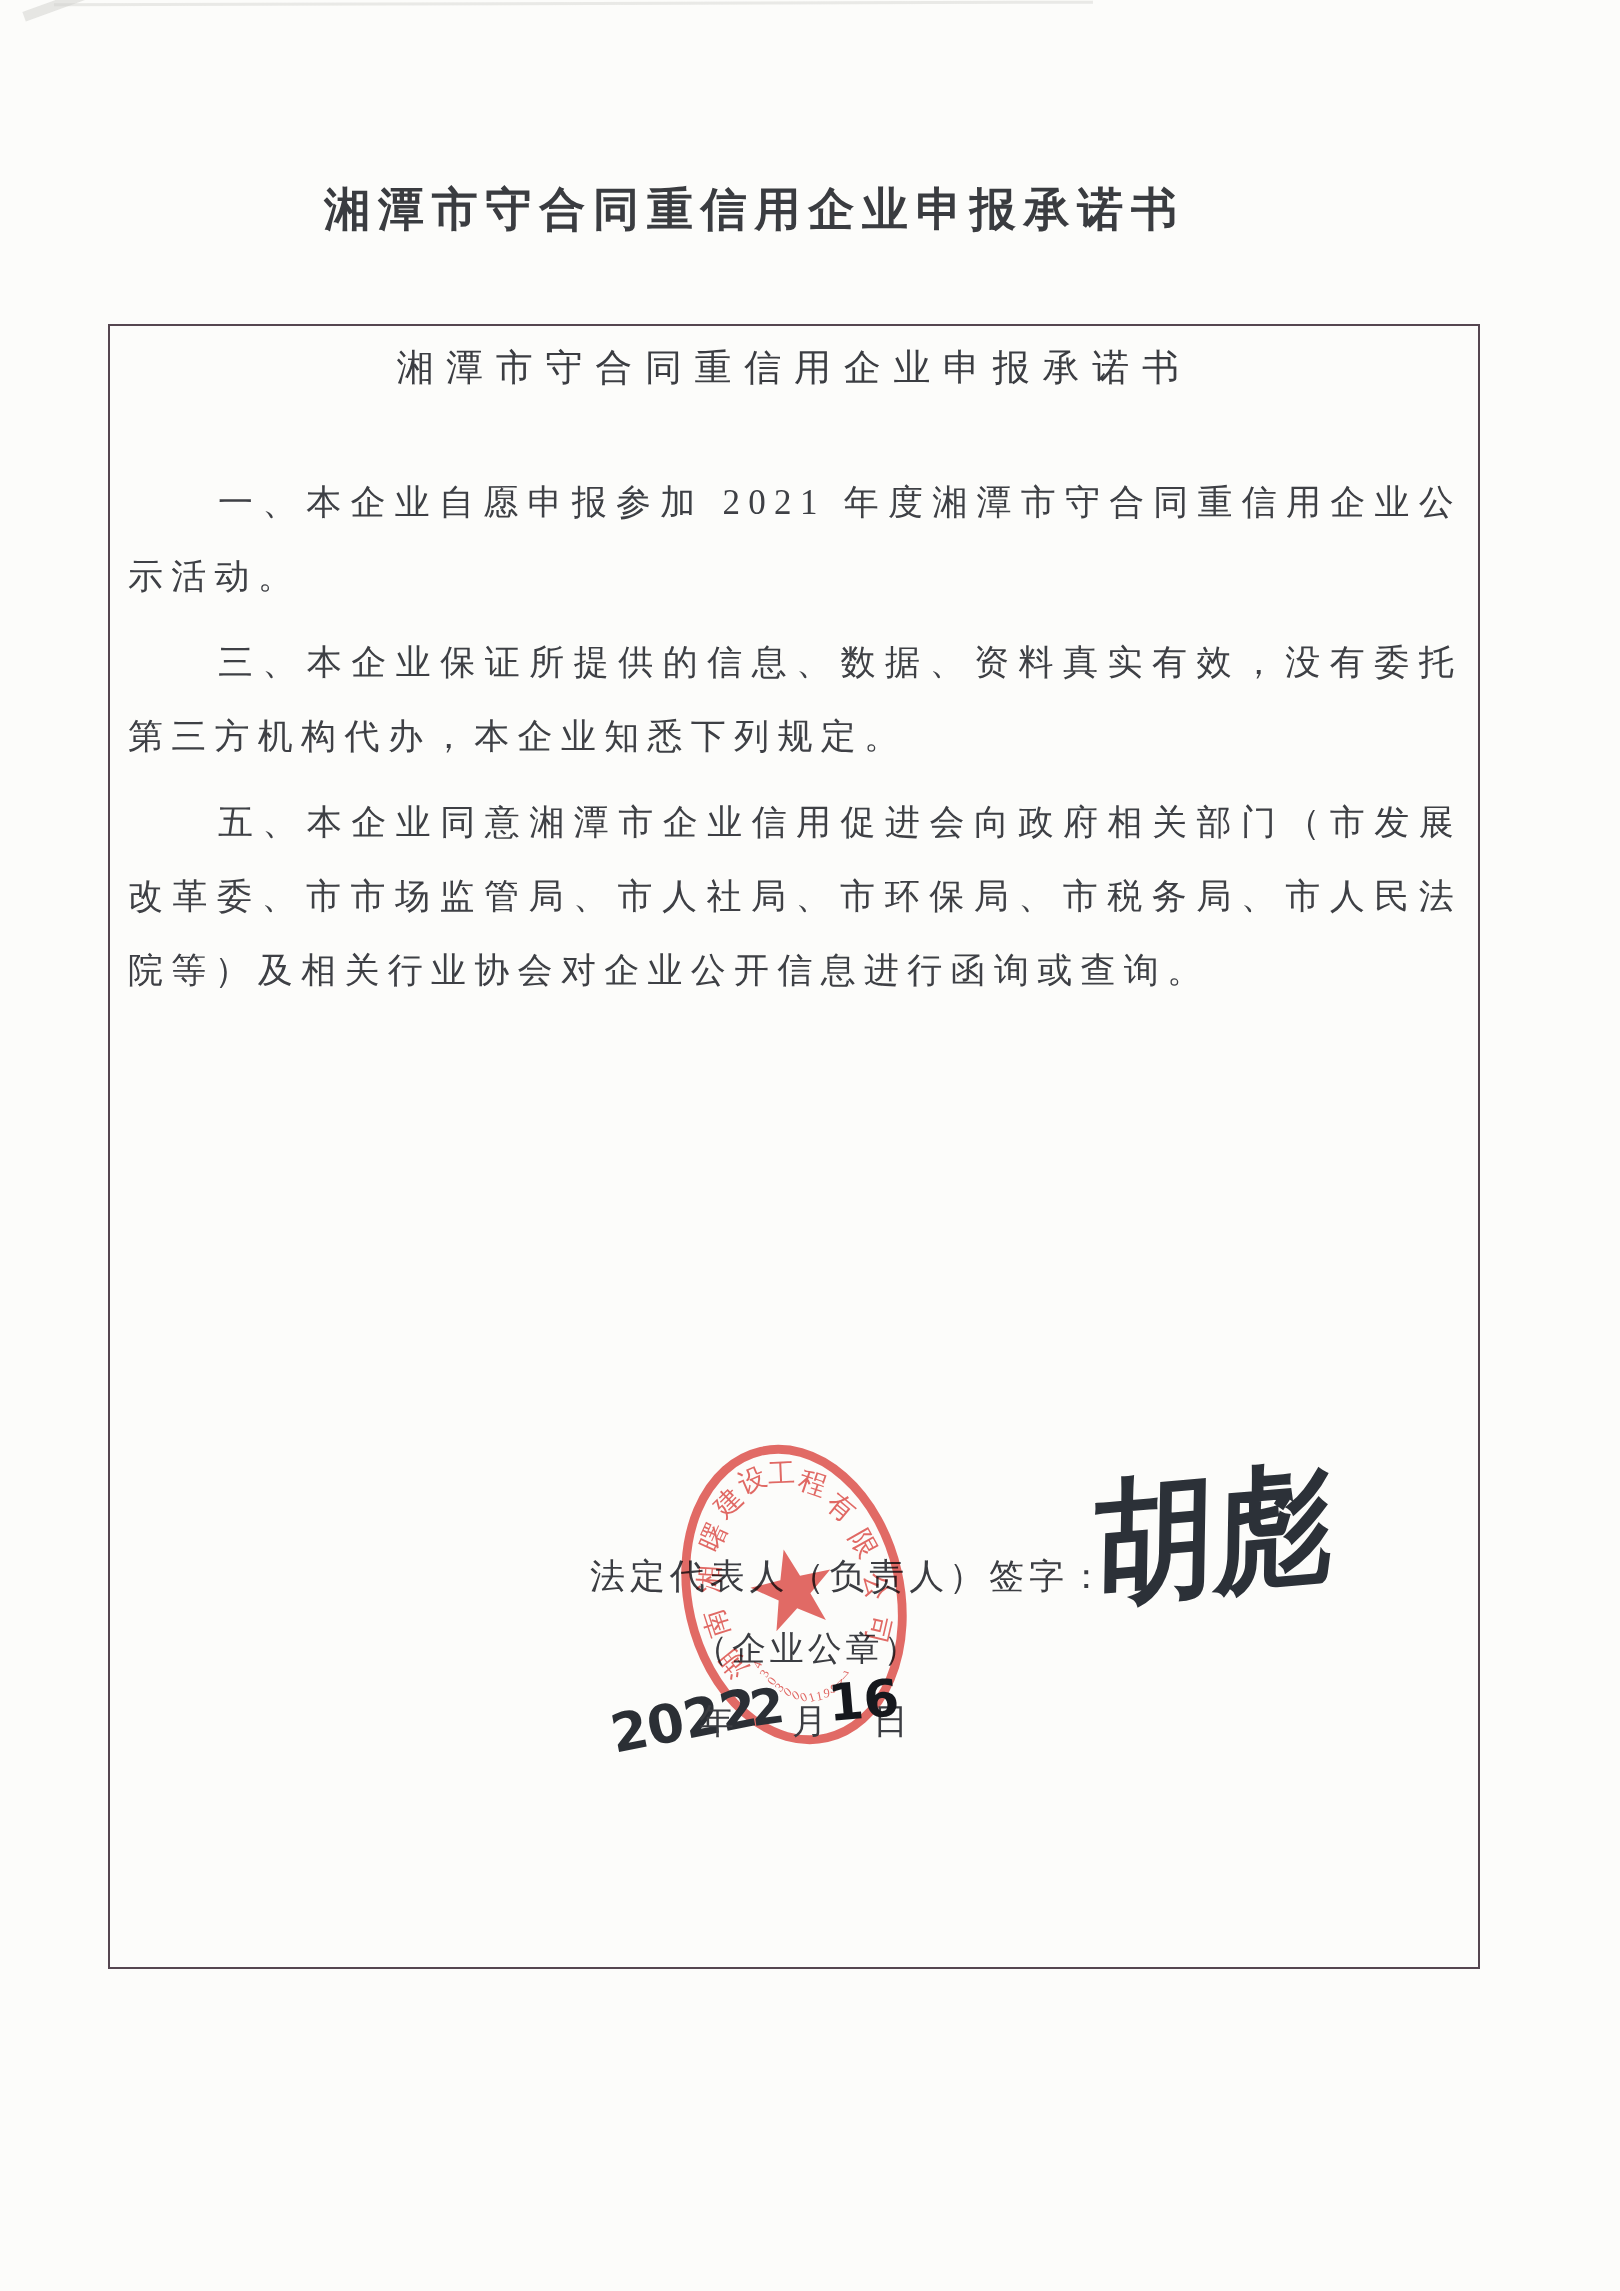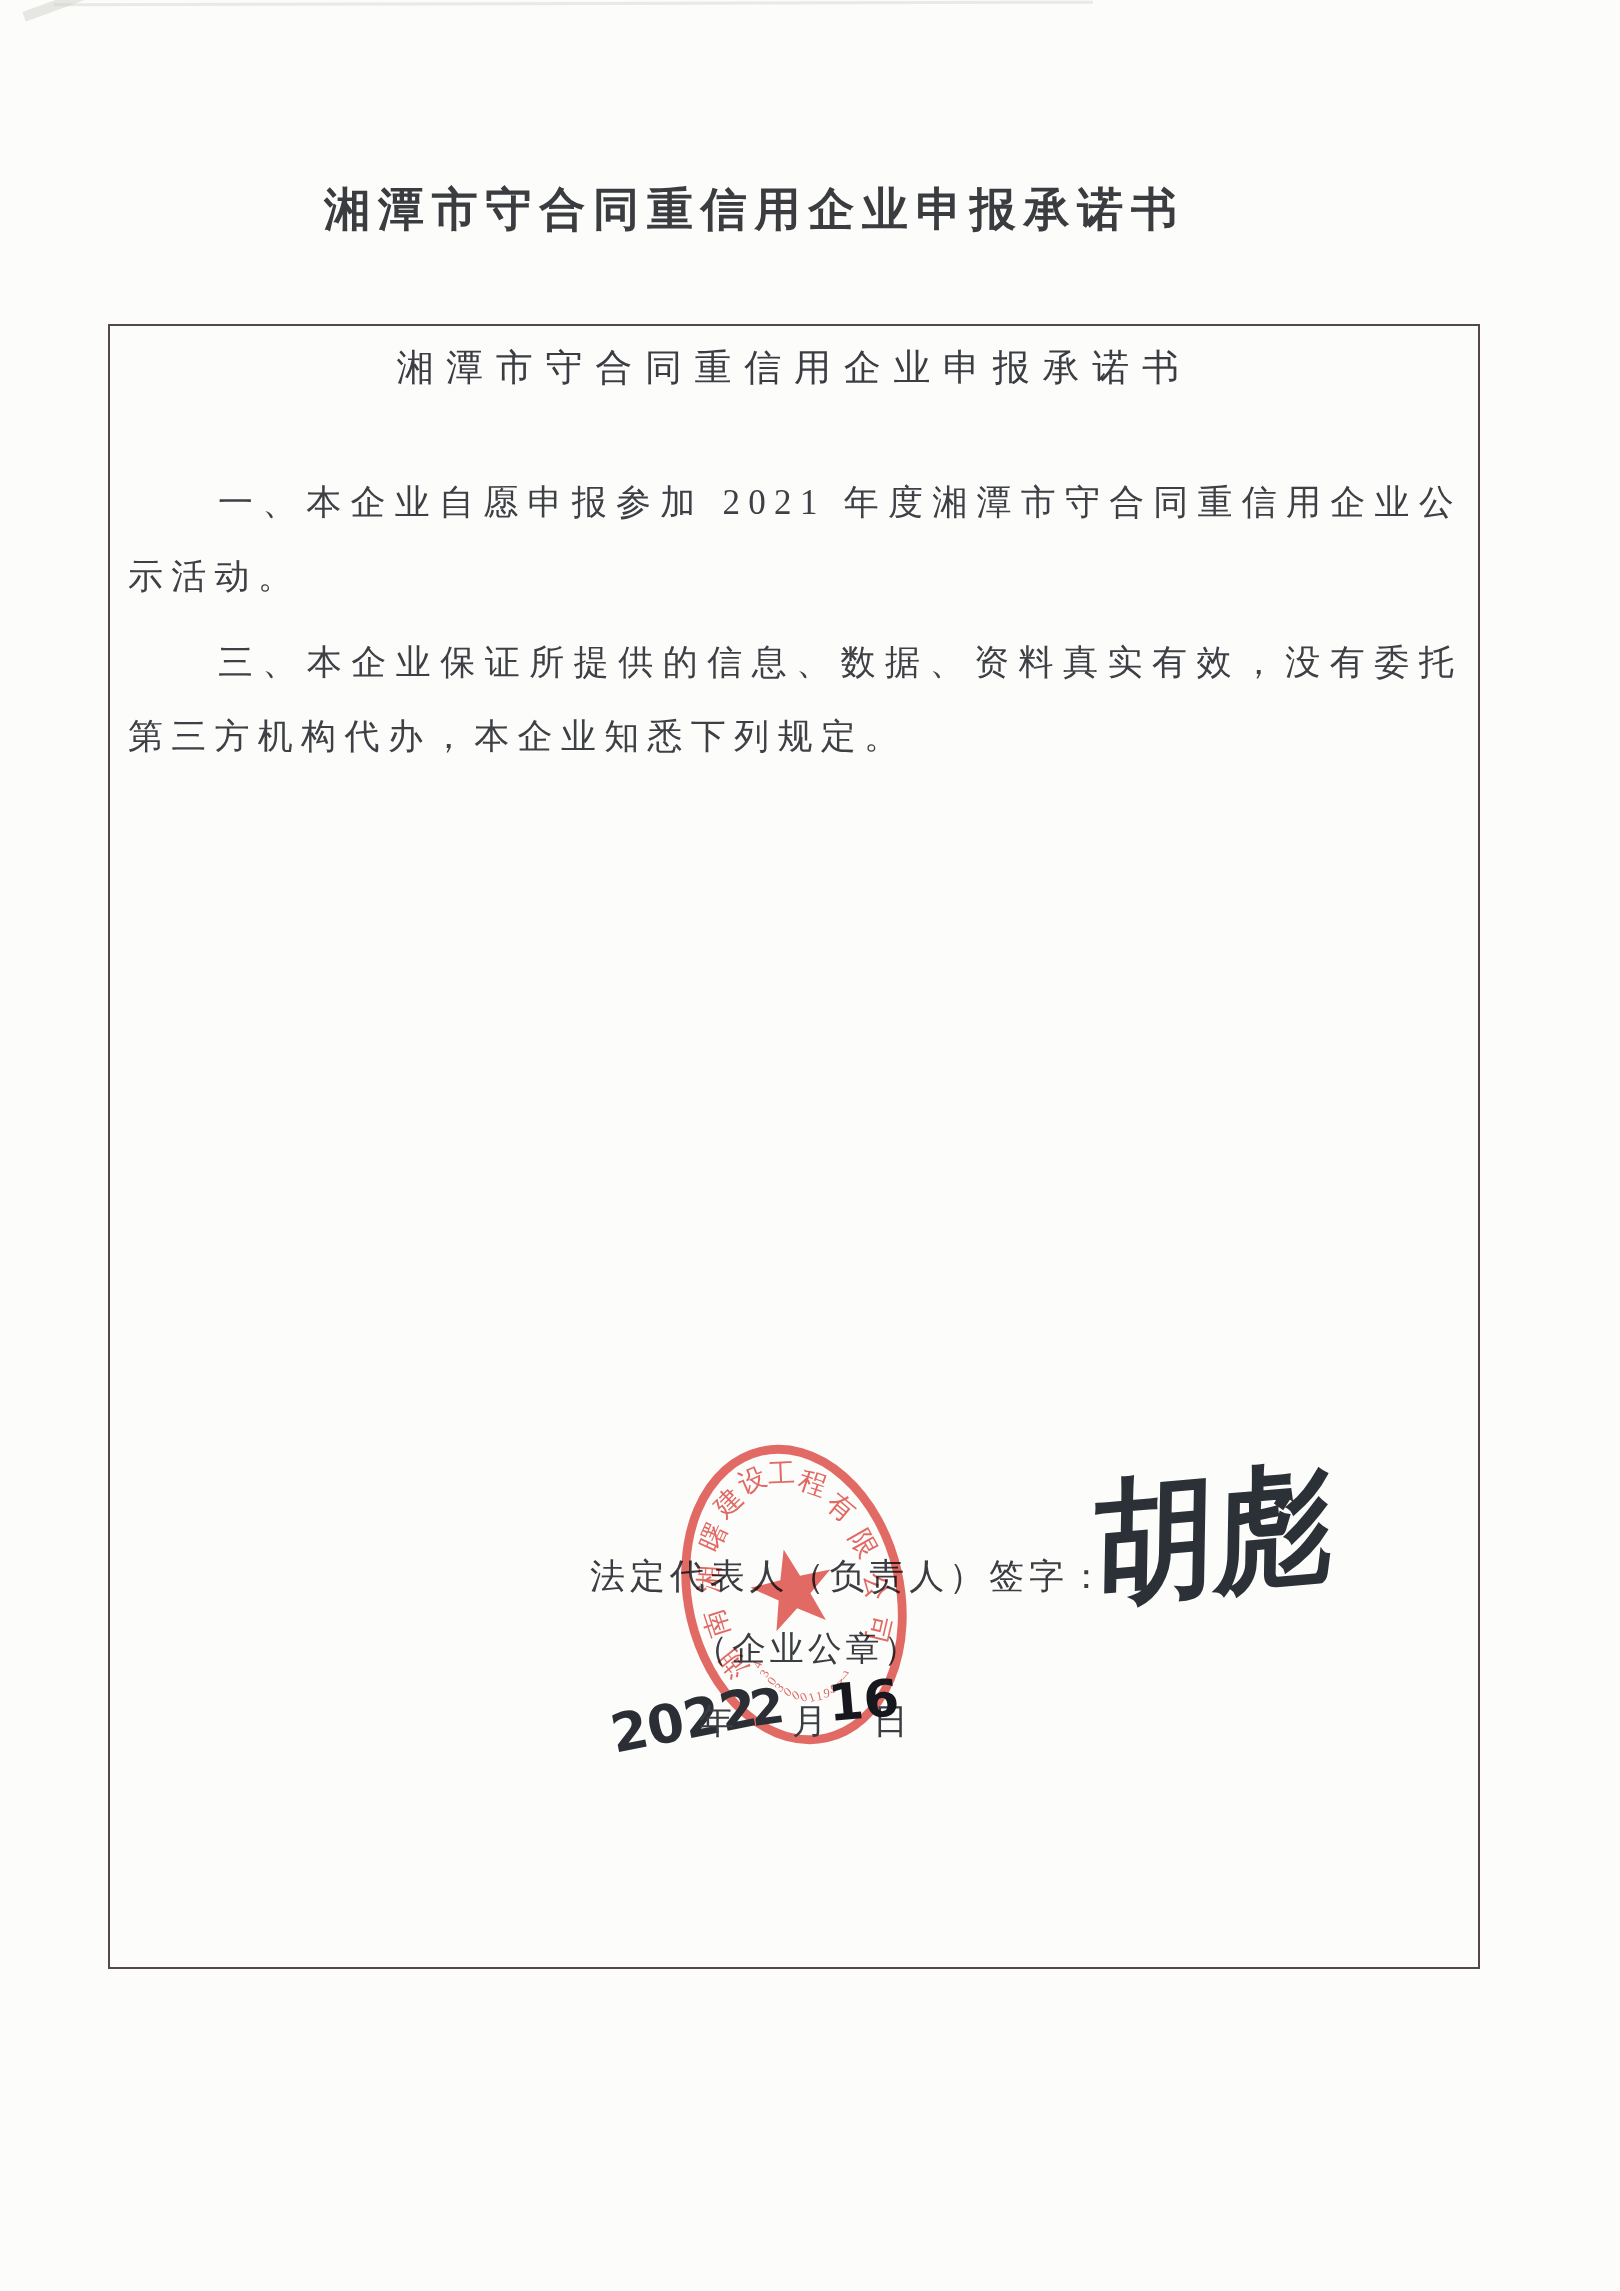--- a/index.html
+++ b/index.html
@@ -102,20 +102,21 @@
 
 <h1 class="page-title">湘潭市守合同重信用企业申报承诺书</h1>
 
 <div class="doc-box">
 
   <h2 class="doc-title">湘潭市守合同重信用企业申报承诺书</h2>
 
   <div class="paras">
     <p>一、本企业自愿申报参加 2021 年度湘潭市守合同重信用企业公示活动。</p>
     <p>三、本企业保证所提供的信息、数据、资料真实有效，没有委托第三方机构代办，本企业知悉下列规定。</p>
+    <p>五、本企业同意湘潭市企业信用促进会向政府相关部门（市发展改革委、市市场监管局、市人社局、市环保局、市税务局、市人民法院等）及相关行业协会对企业公开信息进行函询或查询。</p>
   </div>
 
   <span class="sig-label">法定代表人（负责人）签字：</span>
 
   <span class="signature-name hand">胡彪</span>
 
   <span class="seal-caption">（企业公章）</span>
 
   <span class="d-year hand">2022</span>
   <span class="date-unit u-year">年</span>

